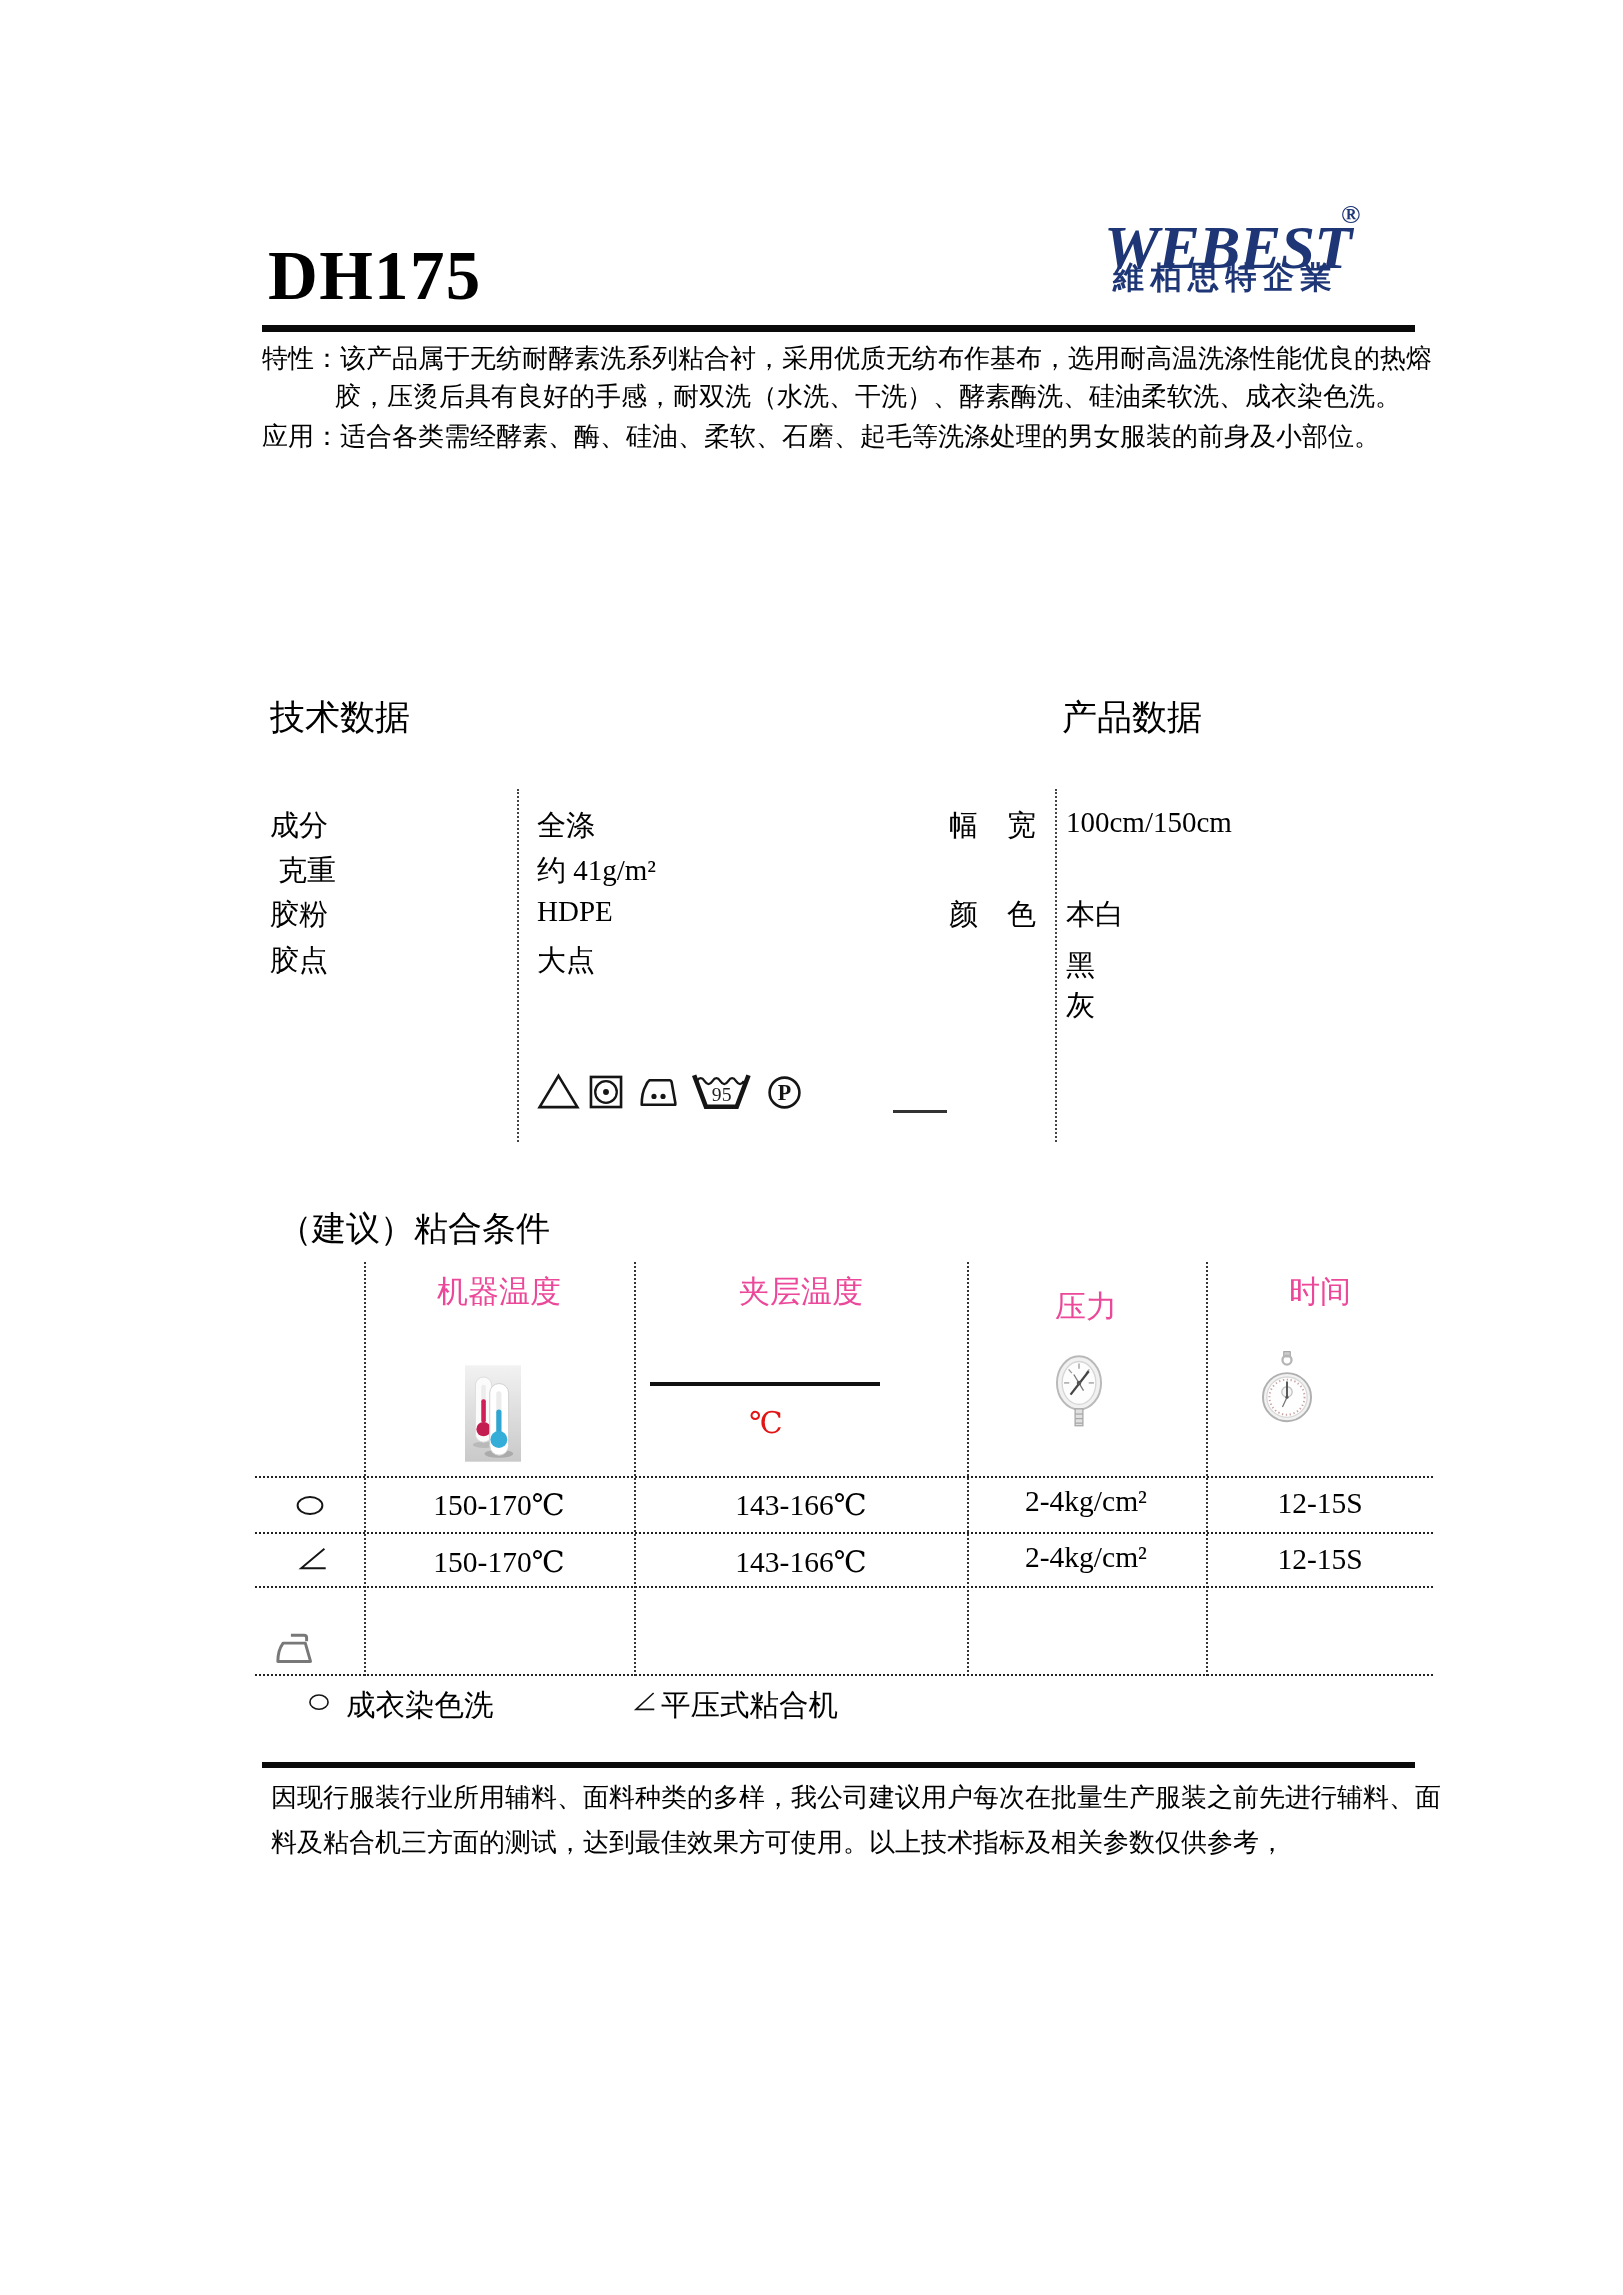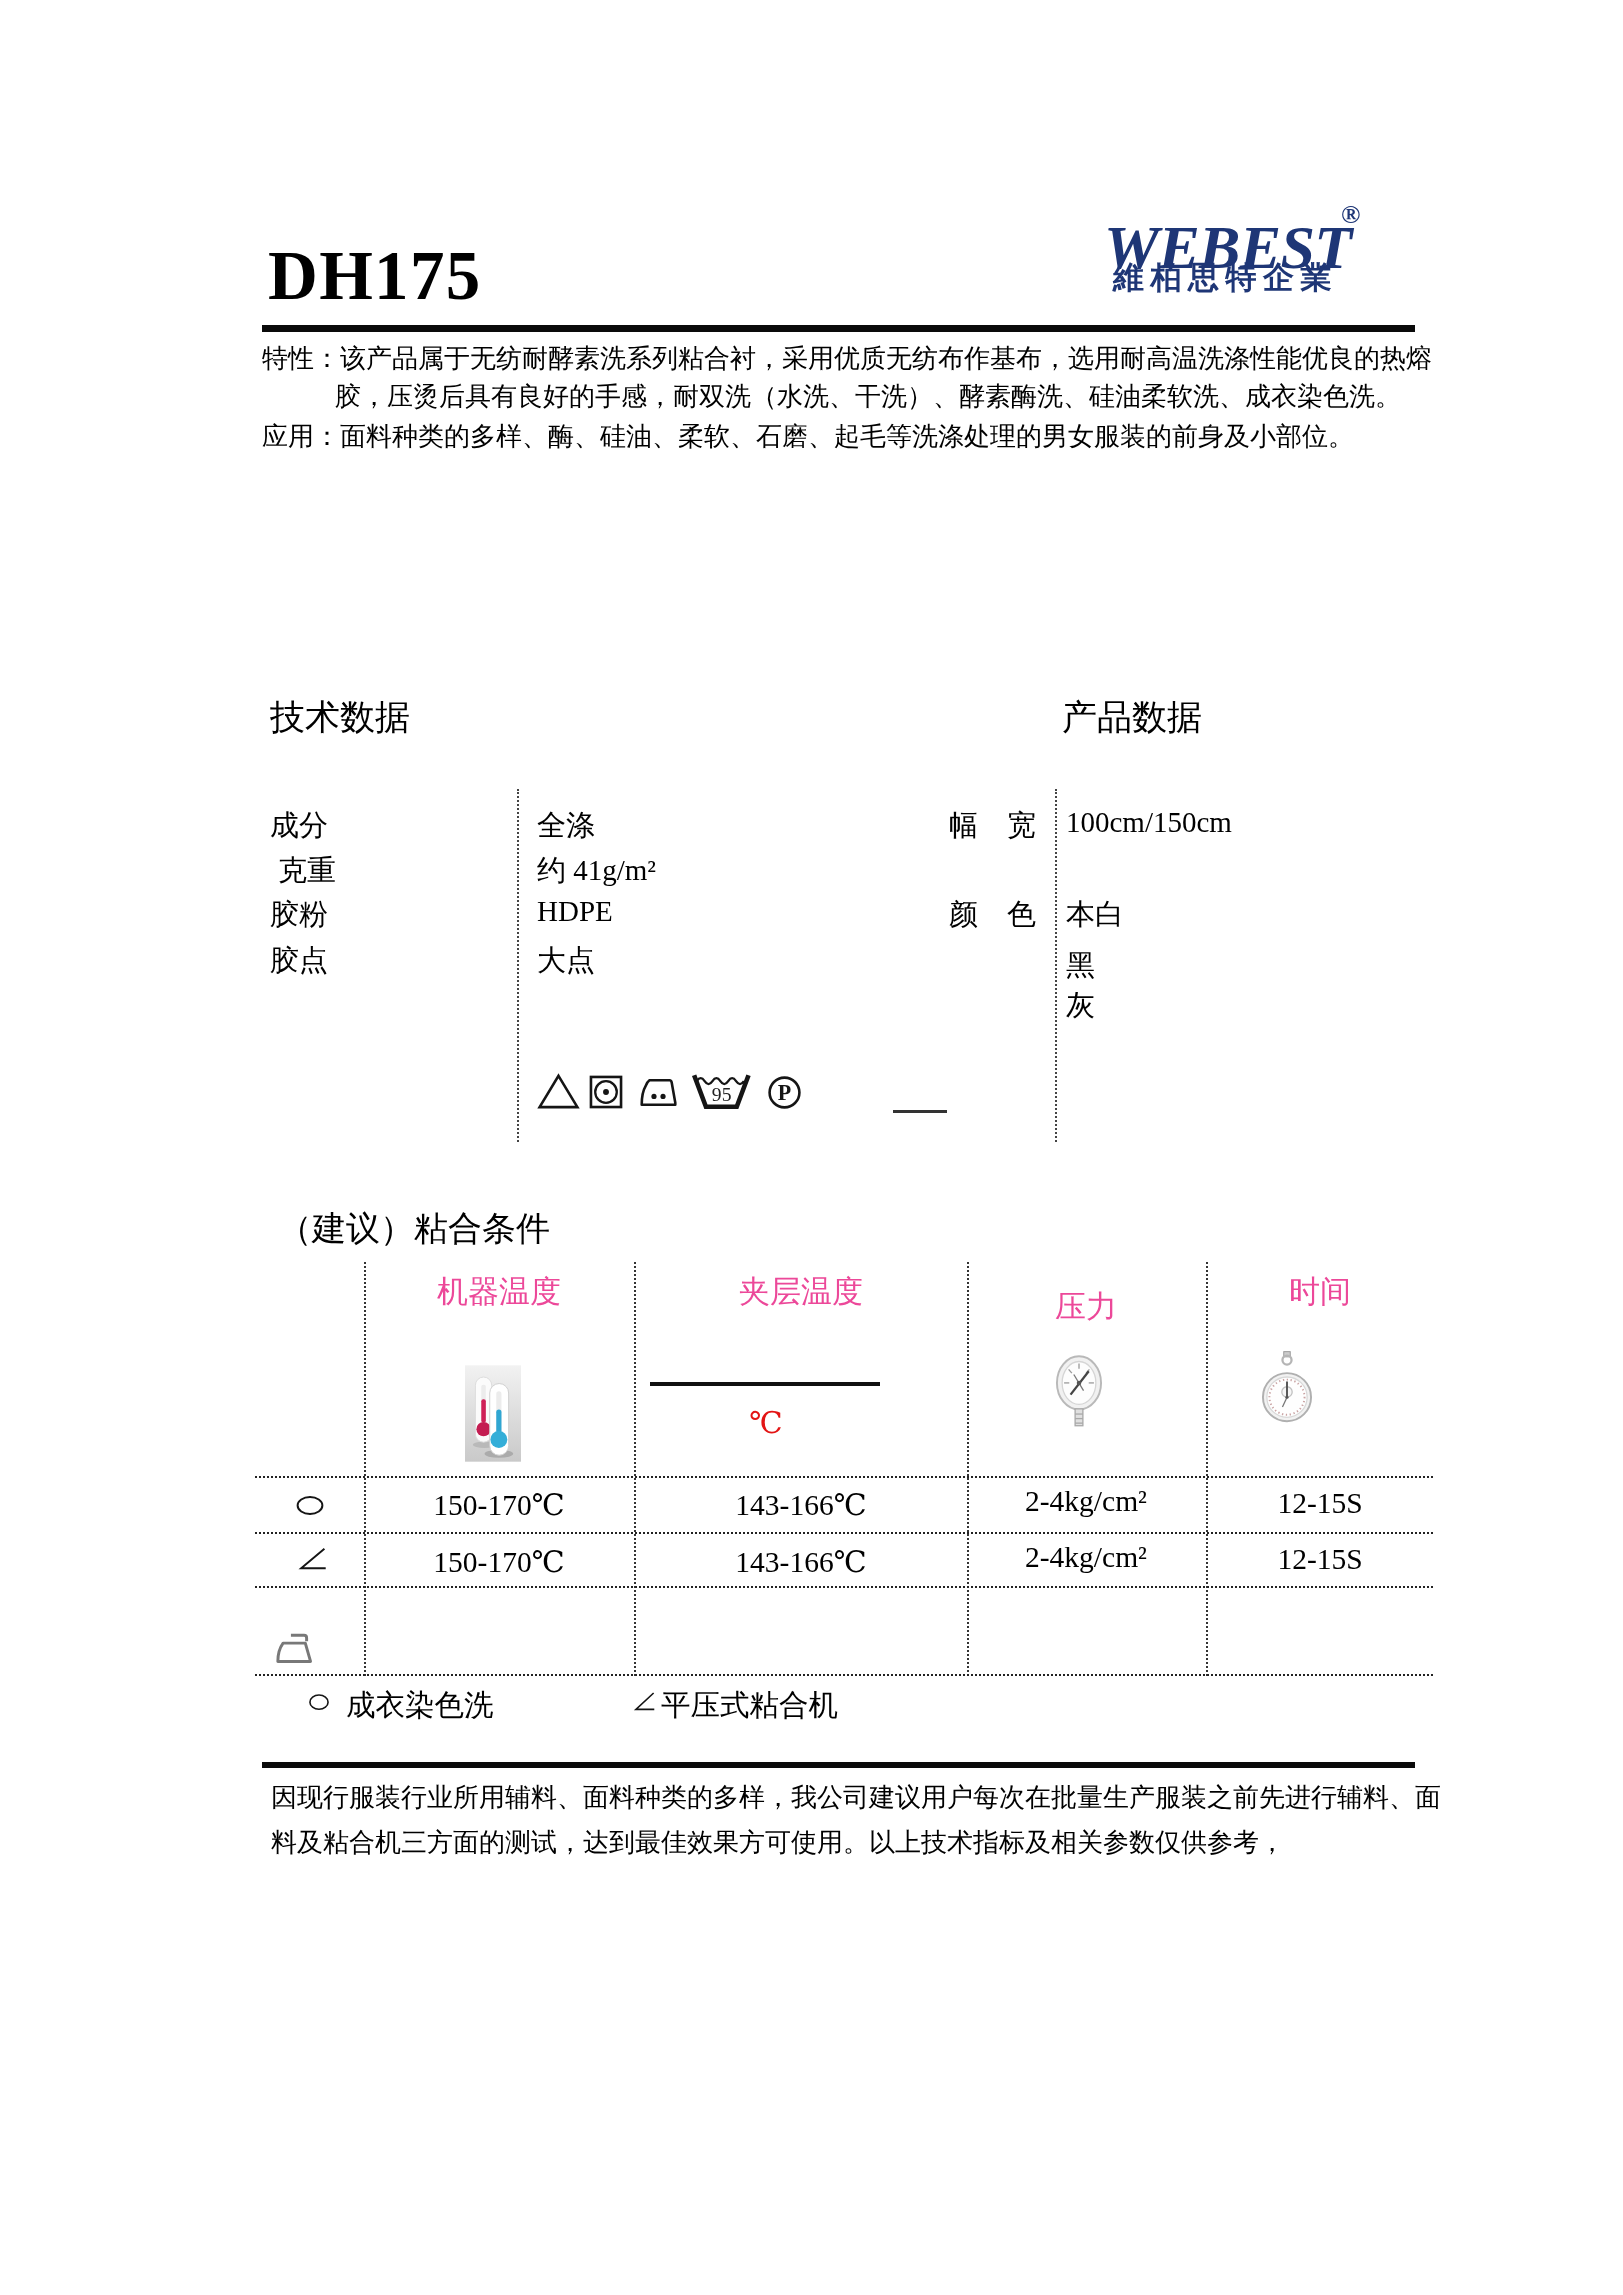--- a/index.html
+++ b/index.html
@@ -34,21 +34,21 @@
   <div class="abs product-code" style="left:268px;top:237px;">DH175</div>
 
   <div class="abs brand" style="left:1104px;top:212px;font-style:italic;">WEBEST</div>
   <div class="abs regmark" style="left:1341px;top:200px;">®</div>
   <div class="abs company-cn" style="left:1113px;top:257px;">維柏思特企業</div>
 
   <div class="abs rule" style="left:262px;top:325px;width:1153px;height:6.5px;"></div>
 
   <div class="abs body-text" style="left:262px;top:342px;">特性：该产品属于无纺耐酵素洗系列粘合衬，采用优质无纺布作基布，选用耐高温洗涤性能优良的热熔</div>
   <div class="abs body-text" style="left:335px;top:380px;">胶，压烫后具有良好的手感，耐双洗（水洗、干洗）、酵素酶洗、硅油柔软洗、成衣染色洗。</div>
-  <div class="abs body-text" style="left:262px;top:420px;">应用：面料种类的多样、酶、硅油、柔软、石磨、起毛等洗涤处理的男女服装的前身及小部位。</div>
+  <div class="abs body-text" style="left:262px;top:420px;">应用：适合各类需经酵素、酶、硅油、柔软、石磨、起毛等洗涤处理的男女服装的前身及小部位。</div>
 
   <div class="abs section-title" style="left:270px;top:694px;">技术数据</div>
   <div class="abs section-title" style="left:1062px;top:694px;">产品数据</div>
 
   <div class="abs dash-v" style="left:517px;top:789px;height:353px;"></div>
   <div class="abs dash-v" style="left:1055px;top:789px;height:353px;"></div>
 
   <div class="abs cell" style="left:270px;top:806px;">成分</div>
   <div class="abs cell" style="left:537px;top:806px;">全涤</div>
   <div class="abs cell" style="left:270px;top:851px;margin-left:8px;">克重</div>

